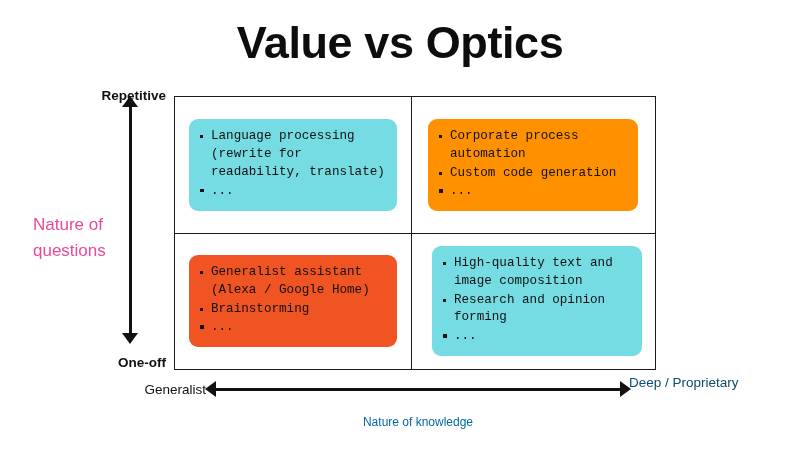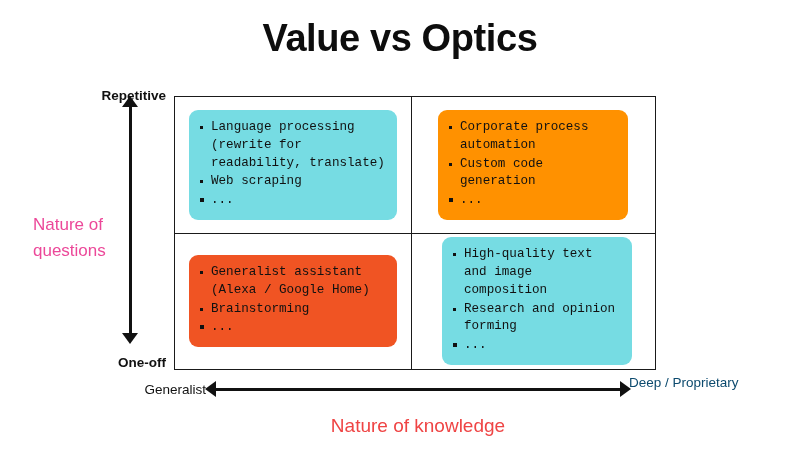--- a/index.html
+++ b/index.html
@@ -17,21 +17,21 @@
     color: #111111;
   }
 
   
   #chart-title {
     position: absolute;
     left: 0;
     top: 18px;
     width: 800px;
     text-align: center;
-    font-size: 38px;
+    font-size: 45px;
     font-weight: bold;
     letter-spacing: -0.4px;
     color: #0d0d0d;
     line-height: 1.1;
   }
 
   
   #matrix-frame {
     position: absolute;
     left: 174px;
@@ -74,21 +74,21 @@
   .card {
     box-sizing: border-box;
     border-radius: 9px;
     padding: 9px 10px 9px 8px;
     width: 208px;
     display: flex;
     flex-direction: column;
     justify-content: center;
   }
   .q-top-right .card,
-  .q-bottom-right .card { width: 190px; }
+  .q-bottom-right .card { width: 210px; }
 
   .card ul {
     margin: 0;
     padding: 0;
     list-style: none;
   }
   .card li {
     position: relative;
     padding-left: 14px;
     font-size: 12.6px;
@@ -210,22 +210,22 @@
     font-size: 13.5px;
     line-height: 1.45;
     color: #0c4a6e;
   }
   #label-nature-knowledge {
     position: absolute;
     left: 216px;
     top: 415px;
     width: 404px;
     text-align: center;
-    font-size: 19px;
-    color: #ef4444;
+    font-size: 12px;
+    color: #0369a1;
   }
 </style>
 </head>
 <body>
 
 <div id="chart-title">Value vs Optics</div>
 
 <div id="label-repetitive">Repetitive</div>
 <div id="v-arrow-up" class="v-arrow"></div>
 <div id="v-axis-line"></div>
@@ -235,21 +235,20 @@
 
 <div id="matrix-frame">
 
   <div class="grid-divider-h"></div>
   <div class="grid-divider-v"></div>
 
   <div class="quadrant q-top-left">
     <div class="card" style="background-color: rgb(118, 220, 227);">
       <ul>
         <li> Language processing (rewrite for readability, translate)</li>
-        <li>Web scraping</li>
         <li class="ellipsis">...</li>
       </ul>
     </div>
   </div>
 
   <div class="quadrant q-top-right">
     <div class="card" style="background-color: rgb(255, 145, 0);">
       <ul>
         <li>Corporate process automation</li>
         <li>Custom code generation</li>

